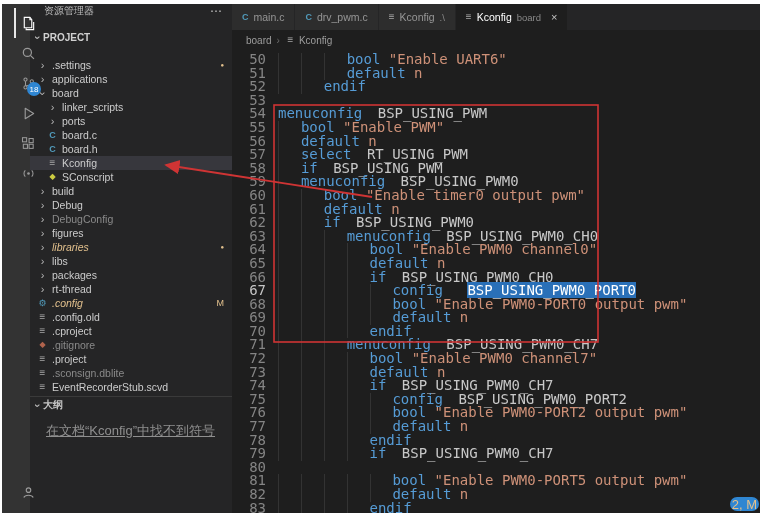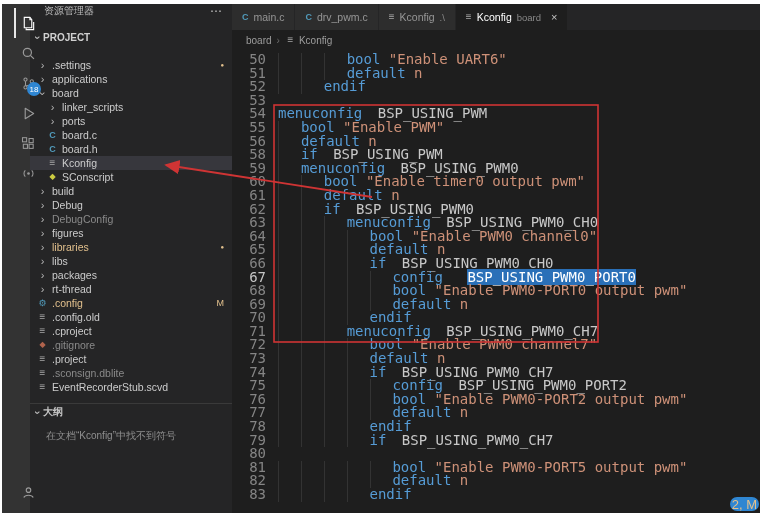--- a/index.html
+++ b/index.html
@@ -38,27 +38,27 @@
           color:#b6b6b6; font-size:11px; line-height:1; }
   .chev.down { transform:rotate(90deg); }
   .fi { width:11px; flex:0 0 11px; text-align:center; font-size:9px; line-height:1; }
   .fi-c { color:#519aba; font-weight:bold; }
   .fi-cfg { color:#a8a8a8; font-size:10px; }
   .fi-gear { color:#519aba; font-size:9px; }
   .fi-scons { color:#cbcb41; font-size:8px; }
   .fi-git { color:#b0634c; font-size:8px; }
   .trow-label { margin-left:4px; }
   .tint-dim .trow-label { color:#8a8a8a; }
-  .tint-modified .trow-label { color:var(--modified,#e2c08d); }
+  .tint-modified .trow-label { color:var(--modified,#e2c08d);font-style:italic; }
   .deco { margin-left:auto; color:var(--modified,#e2c08d); font-size:9px; }
   .deco.dot { font-size:6px; }
-  .outline-header { margin-top:9px; height:17px; display:flex; align-items:center;
+  .outline-header { margin-top:2px; height:17px; display:flex; align-items:center;
                     border-top:1px solid #3a3a3a; font-size:10px; font-weight:bold;
                     color:#c5c5c5; padding-left:2px; cursor:pointer; }
-  .outline-msg { padding:8px 10px 0 16px; font-size:10px; color:#8f8f8f; line-height:1.5; }
+  .outline-msg { padding:8px 10px 0 16px; font-size:13px; color:#8f8f8f; line-height:1.5;text-decoration:underline; }
 
   
   .editor { flex:1; display:flex; flex-direction:column; background:#1e1e1e; overflow:hidden; }
   .tabbar { height:26px; flex:0 0 26px; background:#252526; display:flex; }
   .tab { display:flex; align-items:center; gap:5px; padding:0 10px; background:#2d2d2d;
          color:#969696; font-size:10.5px; border-right:1px solid #252526; cursor:pointer;
          white-space:nowrap; }
   .tab .fi { width:auto; flex:none; }
   .tab.active { background:#1e1e1e; color:#ffffff; }
   .tab-hint.path { color:#8a8a8a; font-size:9.5px; }
@@ -311,20 +311,24 @@
           </div>
           <div class="cline">
             <span class="ln">55</span>
             <span class="ctext"><span class="ind" style="width:22.88px"></span><span class="tok-k">bool </span><span class="tok-s">"Enable PWM"</span></span>
           </div>
           <div class="cline">
             <span class="ln">56</span>
             <span class="ctext"><span class="ind" style="width:22.88px"></span><span class="tok-k">default </span><span class="tok-v">n</span></span>
           </div>
           <div class="cline">
+            <span class="ln">57</span>
+            <span class="ctext"><span class="ind" style="width:22.88px"></span><span class="tok-k">select </span><span class="tok-i">RT_USING_PWM</span></span>
+          </div>
+          <div class="cline">
             <span class="ln">58</span>
             <span class="ctext"><span class="ind" style="width:22.88px"></span><span class="tok-k">if </span><span class="tok-i">BSP_USING_PWM</span></span>
           </div>
           <div class="cline">
             <span class="ln">59</span>
             <span class="ctext"><span class="ind" style="width:22.88px"></span><span class="tok-k">menuconfig </span><span class="tok-i">BSP_USING_PWM0</span></span>
           </div>
           <div class="cline">
             <span class="ln">60</span>
             <span class="ctext"><span class="ind" style="width:45.76px"></span><span class="tok-k">bool </span><span class="tok-s">"Enable timer0 output pwm"</span></span>

